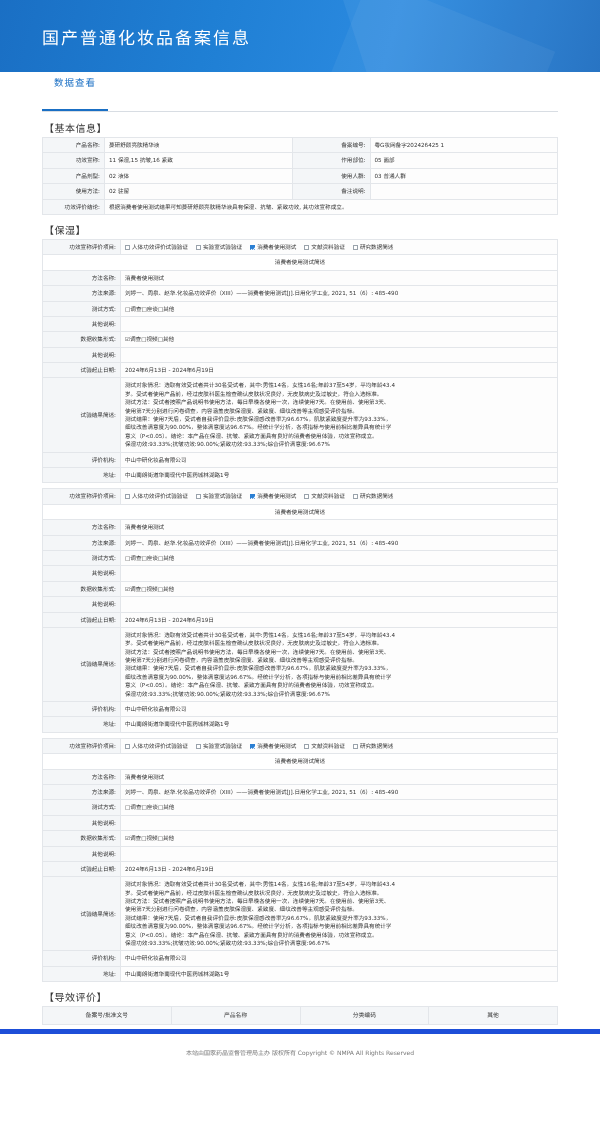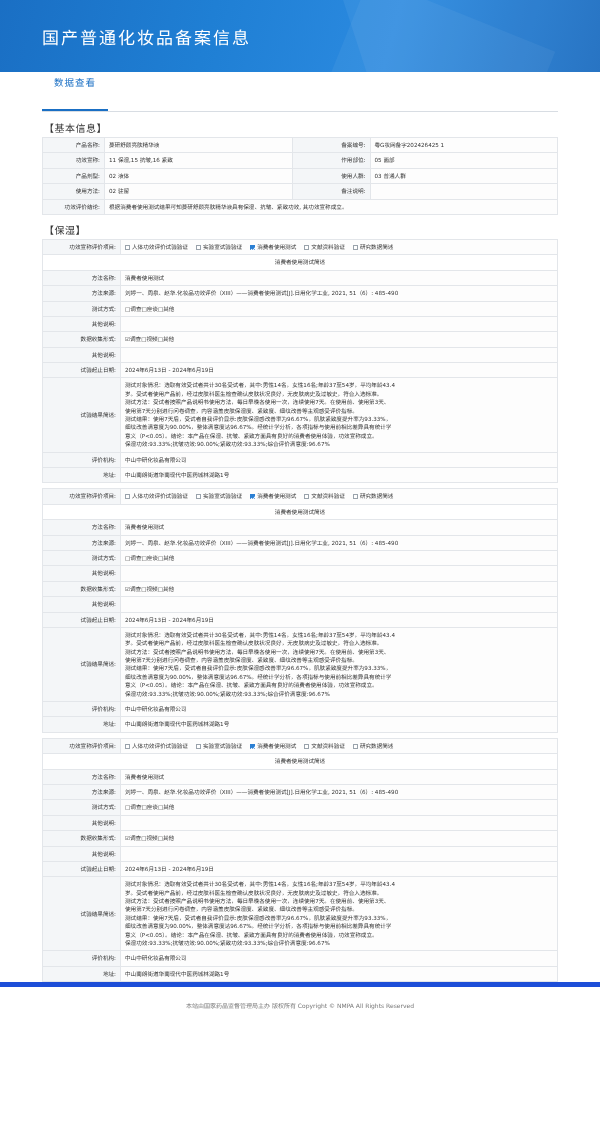--- a/index.html
+++ b/index.html
@@ -398,17 +398,30 @@
               </tr>
               <tr>
                 <td class="lbl-w">地址:</td>
                 <td class="val">中山南朗街道华南现代中医药城林湖路1号</td>
               </tr>
             </tbody>
           </table>
         </div>
       </div>
 
+    <div class="section outer-pad">
+      <div class="section-title">【导效评价】</div>
+      <table class="grid">
+        <tbody>
+            <tr class="hdr">
+          <td>备案号/批准文号</td>
+          <td>产品名称</td>
+          <td>分类编码</td>
+          <td>其他</td>
+        </tr>
+      </tbody>
+        </table>
+    </div>
 
   </div>
 
   <div class="footer">本站由国家药品监督管理局主办 版权所有 Copyright © NMPA All Rights Reserved</div>
 </div>
 
 </body></html>

